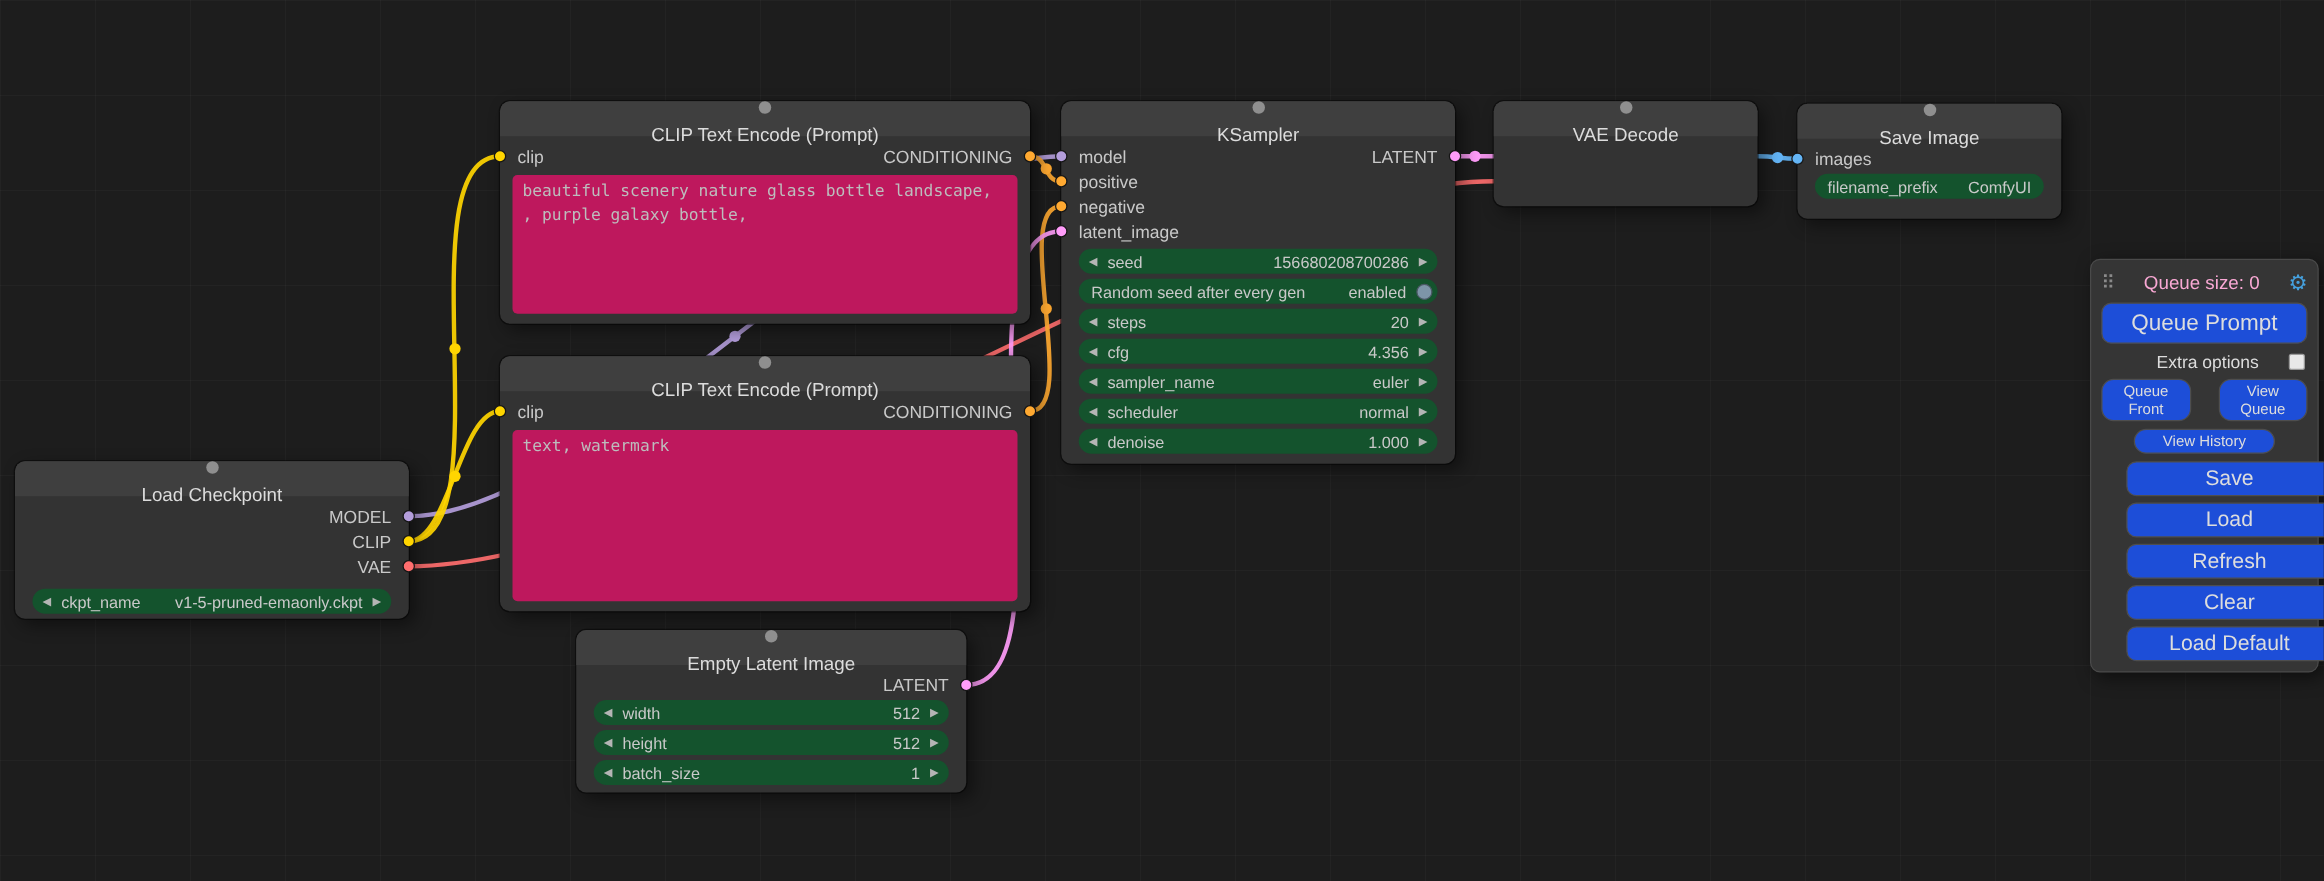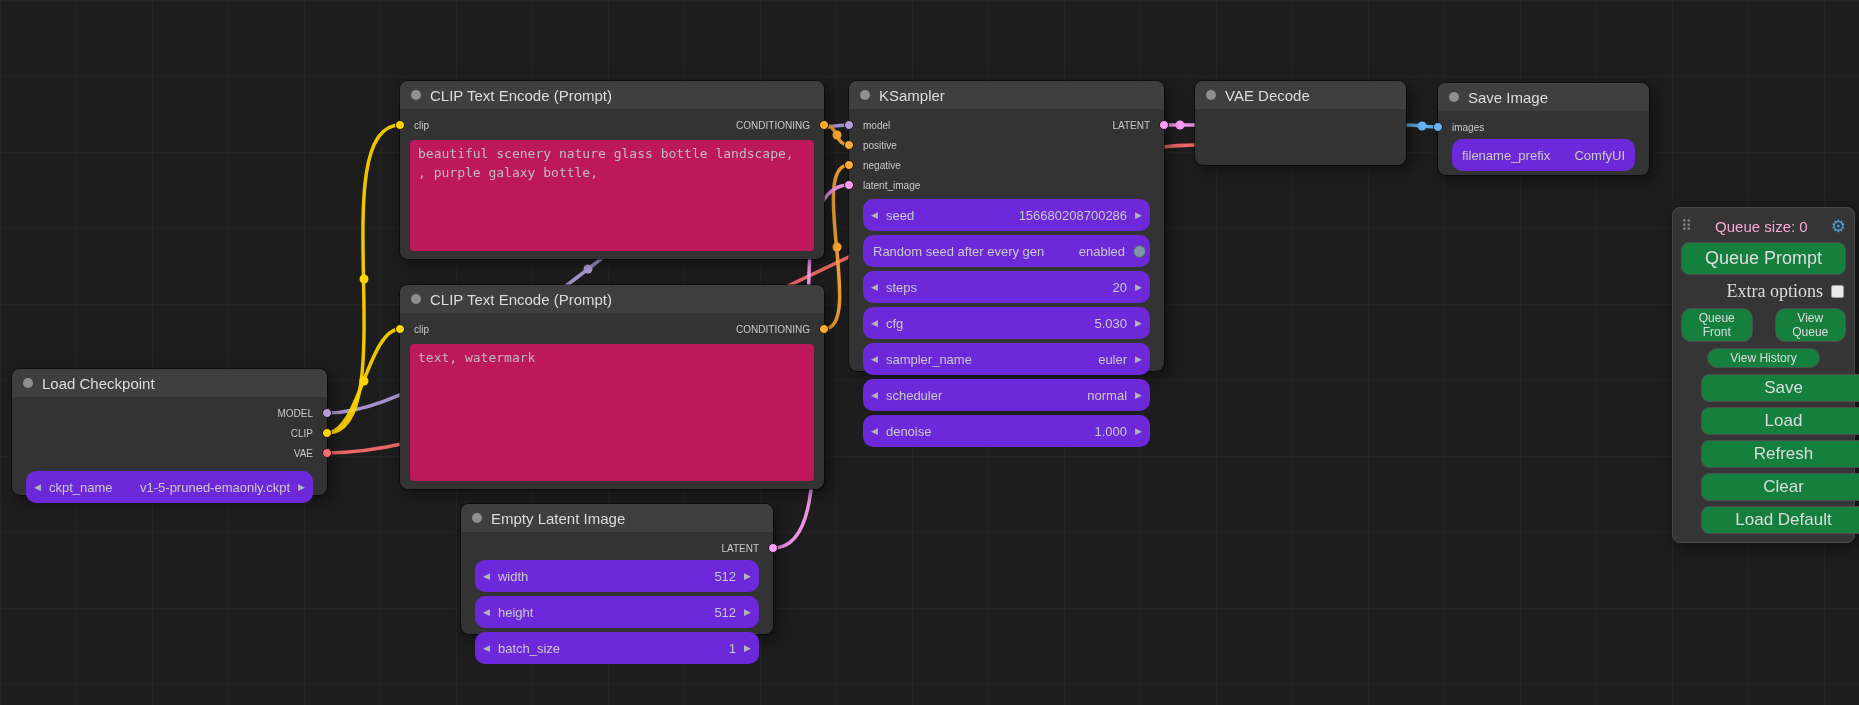--- a/index.html
+++ b/index.html
@@ -21,44 +21,44 @@
 
   .node {
     position:absolute; z-index:2;
     background:#333333;
     border-radius:8px;
     box-shadow:0 0 0 1px rgba(0,0,0,0.45), 5px 5px 14px rgba(0,0,0,0.45);
   }
   .node-title {
     height:28px; background:#3f3f3f; border-radius:8px 8px 0 0;
     display:flex; align-items:center; gap:9px; padding:0 11px;
-    font-size:15px; color:#dcdcdc;
+    font-size:15px; color:#dcdcdc;flex-direction:column;
   }
   .tdot { width:10px; height:10px; border-radius:50%; background:#8f8f8f; flex:none; }
   .node-body { padding-top:6px; }
 
   .prow {
     position:relative; height:20px; display:flex; align-items:center;
-    padding:0 14px; font-size:10px; color:#c9c9c9;
+    padding:0 14px; font-size:14px; color:#c9c9c9;
   }
   .prow .right { margin-left:auto; }
   .prow.out-only { justify-content:flex-end; }
 
   .pd {
     position:absolute; width:10px; height:10px; border-radius:50%;
     top:50%; margin-top:-5px; border:1px solid #161616;
   }
   .pd.in { left:-5px; } .pd.out { right:-5px; }
   .c-model { background:#B39DDB; } .c-clip { background:#FFD500; }
   .c-vae { background:#FF6E6E; } .c-cond { background:#FFA931; }
   .c-latent { background:#FF9CF9; } .c-image { background:#64B5F6; }
 
   .widgets { margin-top:4px; }
   .widget {
-    height:32px; margin:0 14px 4px; background:#6d28d9; border-radius:10px;
+    height:20px; margin:0 14px 4px; background:#14532d; border-radius:10px;
     display:flex; align-items:center; font-size:13px; color:#c9c9c9; padding:0 8px;
   }
   .warrow { font-size:9px; color:#b5b5b5; line-height:1; }
   .wlabel { margin-left:8px; white-space:nowrap; }
   .widget.noarrow .wlabel { margin-left:2px; }
   .wvalue { margin-left:auto; margin-right:8px; white-space:nowrap; }
   .widget .wvalue:last-child { margin-right:2px; }
   .toggle-dot {
     width:13px; height:13px; border-radius:50%;
     background:#7d95a8; border:1px solid #4a5864; flex:none; margin-right:-4px;
@@ -76,26 +76,26 @@
     position:absolute; left:1672px; top:207px; width:183px; z-index:3;
     background:#353535; border:1px solid #4a4a4a; border-radius:8px;
     box-shadow:4px 4px 14px rgba(0,0,0,0.5);
     padding:8px; display:flex; flex-direction:column; gap:6px; color:#dddddd;
   }
   .qp-header { display:flex; align-items:center; justify-content:space-between; height:20px; }
   .qp-drag { color:#8a8a8a; font-size:15px; cursor:grab; }
   .qp-size { font-size:15px; color:#f9a8d4; }
   .qp-gear { color:#45a0dd; font-size:17px; cursor:pointer; }
   .qp-btn {
-    background:#15803d; border:1px solid #4e4e4e; border-radius:8px;
+    background:#1d4ed8; border:1px solid #4e4e4e; border-radius:8px;
     color:#dddddd; font-family:inherit; cursor:pointer; display:block; width:100%;
   }
   .qp-primary { font-size:18px; padding:5px 0; }
   .qp-big { font-size:17px; padding:3px 0;margin-left:20px; }
-  .qp-extra { display:flex; align-items:center; justify-content:flex-end; gap:8px; font-size:18px; padding-right:2px;font-family:Liberation Serif, serif; }
+  .qp-extra { display:flex; align-items:center; justify-content:flex-end; gap:24px; font-size:14px; padding-right:2px; }
   .qp-checkbox { width:13px; height:13px; background:#e9e9e9; border-radius:2px; border:1px solid #9a9a9a; }
   .qp-row { display:flex; gap:22px;justify-content:flex-end; }
   .qp-small { font-size:12px; padding:2px 4px; border-radius:10px; width:auto; flex:1; }
   .qp-history { width:68%; align-self:center; flex:none; }
   .qp-group { display:flex; flex-direction:column; gap:5px; }
 </style>
 </head>
 <body>
 
 <div class="canvas">
@@ -253,21 +253,21 @@
         </div>
         <div class="widget">
           <span class="warrow">◀</span>
           <span class="wlabel">steps</span>
           <span class="wvalue">20</span>
           <span class="warrow">▶</span>
         </div>
         <div class="widget">
           <span class="warrow">◀</span>
           <span class="wlabel">cfg</span>
-          <span class="wvalue">5.030</span>
+          <span class="wvalue">4.356</span>
           <span class="warrow">▶</span>
         </div>
         <div class="widget">
           <span class="warrow">◀</span>
           <span class="wlabel">sampler_name</span>
           <span class="wvalue">euler</span>
           <span class="warrow">▶</span>
         </div>
         <div class="widget">
           <span class="warrow">◀</span>

